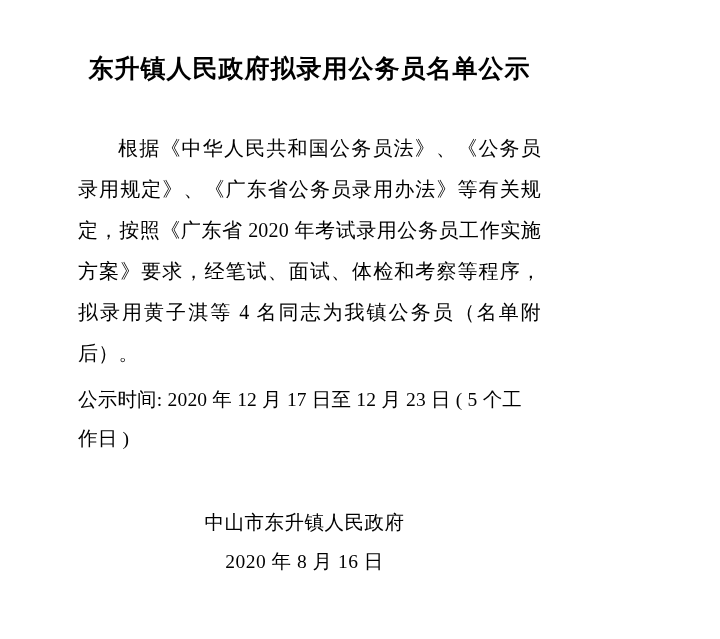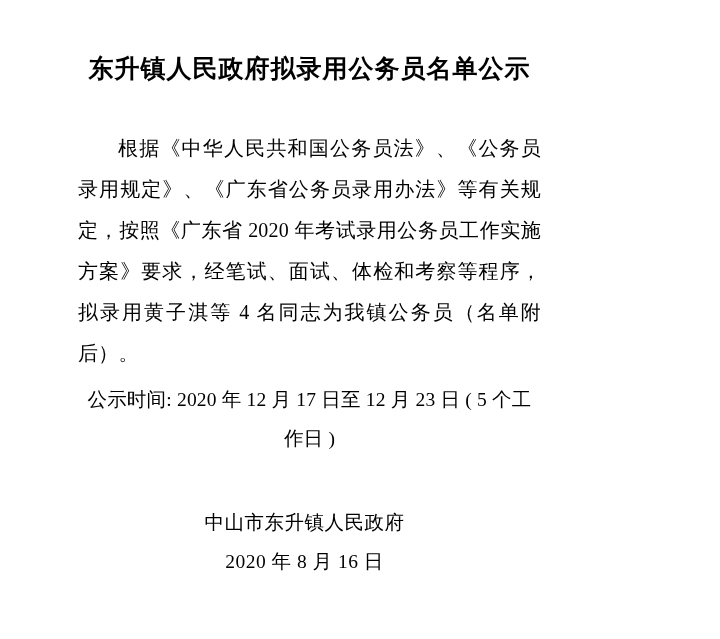--- a/index.html
+++ b/index.html
@@ -45,21 +45,20 @@
   }
   .para + .para {
     margin-top: 4px;
   }
   .info-line {
     font-size: 19.5px;
     line-height: 2.05;
     margin: 0;
     text-indent: 0;
     letter-spacing: 0.2px;
-    text-align: center;
   }
   .info-block {
     margin-top: 6px;
   }
   .signature {
     margin-top: 44px;
     text-align: center;
     padding-right: 10px;
   }
   .sign-line {

